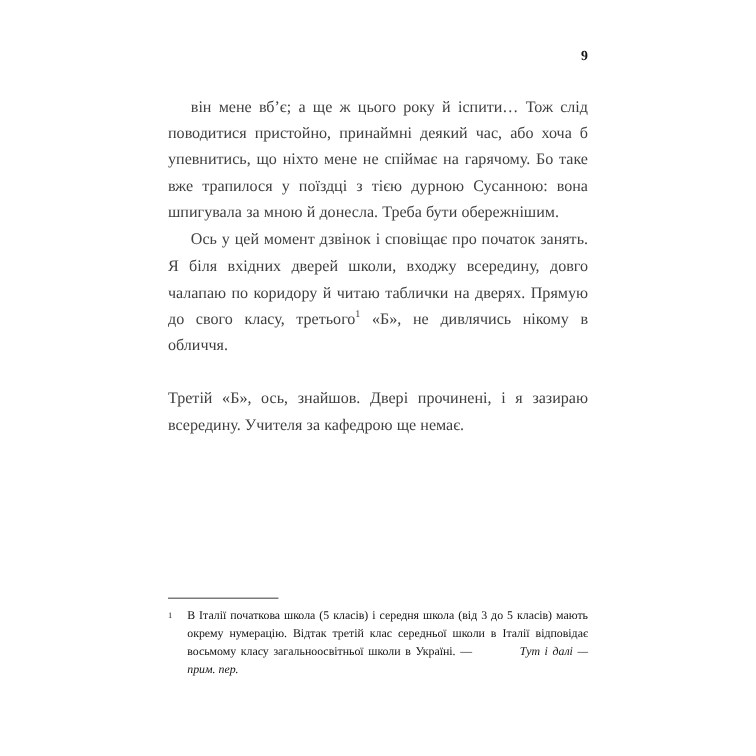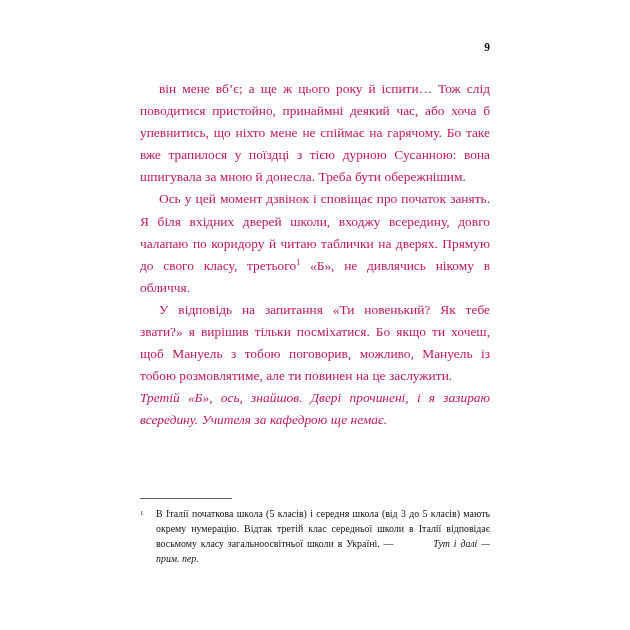--- a/index.html
+++ b/index.html
@@ -39,27 +39,27 @@
     width: 350px;
   }
   .para {
     margin: 0;
     font-size: 13.4px;
     line-height: 22.1px;
     text-align: justify;
     text-indent: 19px;
     hyphens: manual;
     word-spacing: 0.1px;
-    color: #be185d;
+    color: #404040;
   }
   .para.no-indent {
     text-indent: 0;
   }
   .para.gap-before {
-    font-style: italic;
+    margin-top: 22px;
   }
   .fn-ref {
     font-size: 8.4px;
     vertical-align: super;
     line-height: 0;
   }
   .footnote-area {
     position: absolute;
     top: 498px;
     left: 140px;
@@ -99,21 +99,20 @@
 <div class="page">
 
   <div class="page-number">9</div>
 
   <div class="text-block">
 
     <p class="para">він мене вб’є; а ще ж цього року й іспити… Тож слід поводитися пристойно, принаймні деякий час, або хоча б упевнитись, що ніхто мене не спій­має на гарячому. Бо таке вже трапилося у поїздці з тією дурною Сусанною: вона шпигувала за мною й донесла. Треба бути обережнішим.</p>
 
     <p class="para"><span>Ось у цей момент дзвінок і сповіщає про початок занять. Я біля вхідних дверей школи, вхо­джу всередину, довго чалапаю по коридору й чи­таю таблички на дверях. Прямую до свого класу, третього</span><span class="fn-ref">1</span><span> «Б», не дивлячись нікому в обличчя.</span></p>
 
-    <p class="para">У відповідь на запитання «Ти новенький? Як тебе звати?» я вирішив тільки посміхатися. Бо якщо ти хочеш, щоб Мануель з тобою поговорив, можливо, Мануель із тобою розмовлятиме, але ти повинен на це заслужити.</p>
 
     <p class="para no-indent gap-before">Третій «Б», ось, знайшов. Двері прочинені, і я за­зираю всередину. Учителя за кафедрою ще немає.</p>
 
   </div>
 
   <div class="footnote-area">
     <hr class="footnote-rule">
     <div class="footnote">
       <span class="footnote-marker">1</span><span>В Італії початкова школа (5 класів) і середня школа (від 3 до 5 класів) мають окрему нумерацію. Відтак третій клас середньої школи в Італії відповідає восьмому класу загальноосвітньої школи в Україні. — </span><em>Тут і далі — прим. пер.</em>
     </div>

